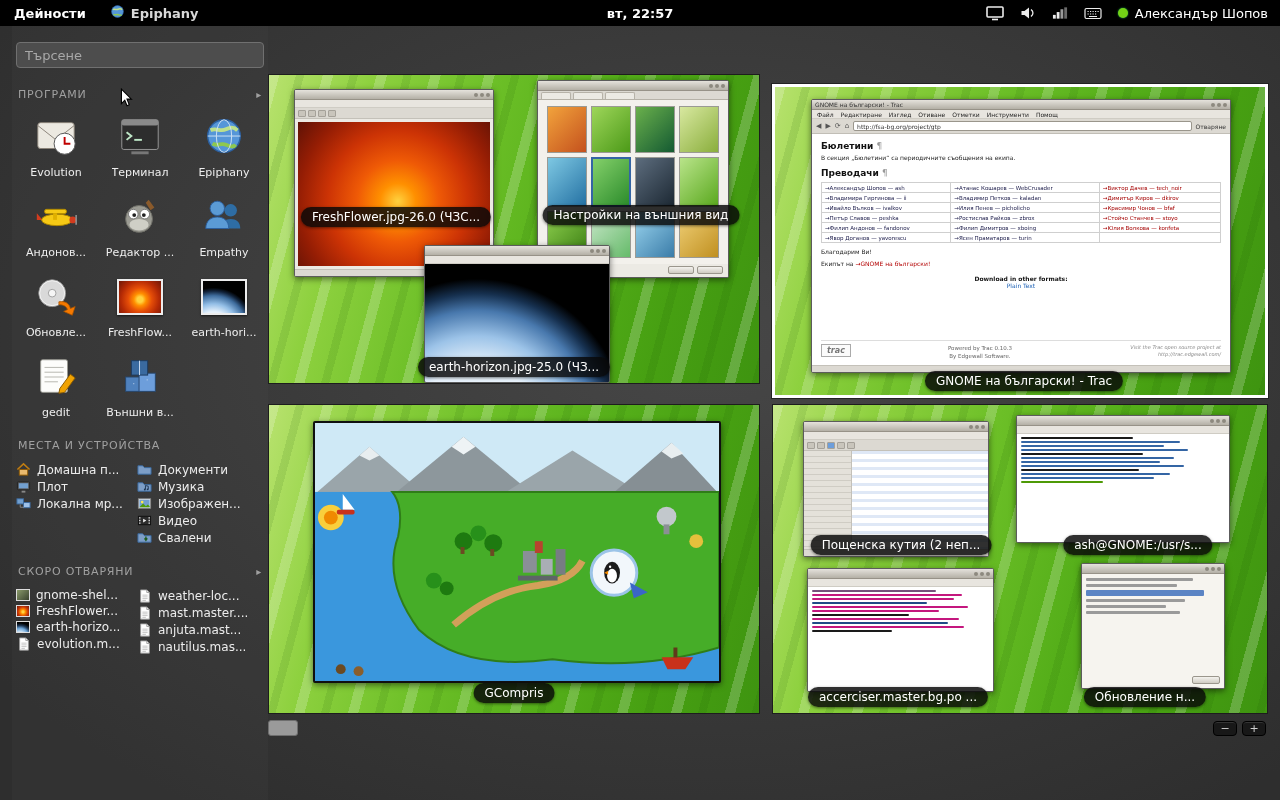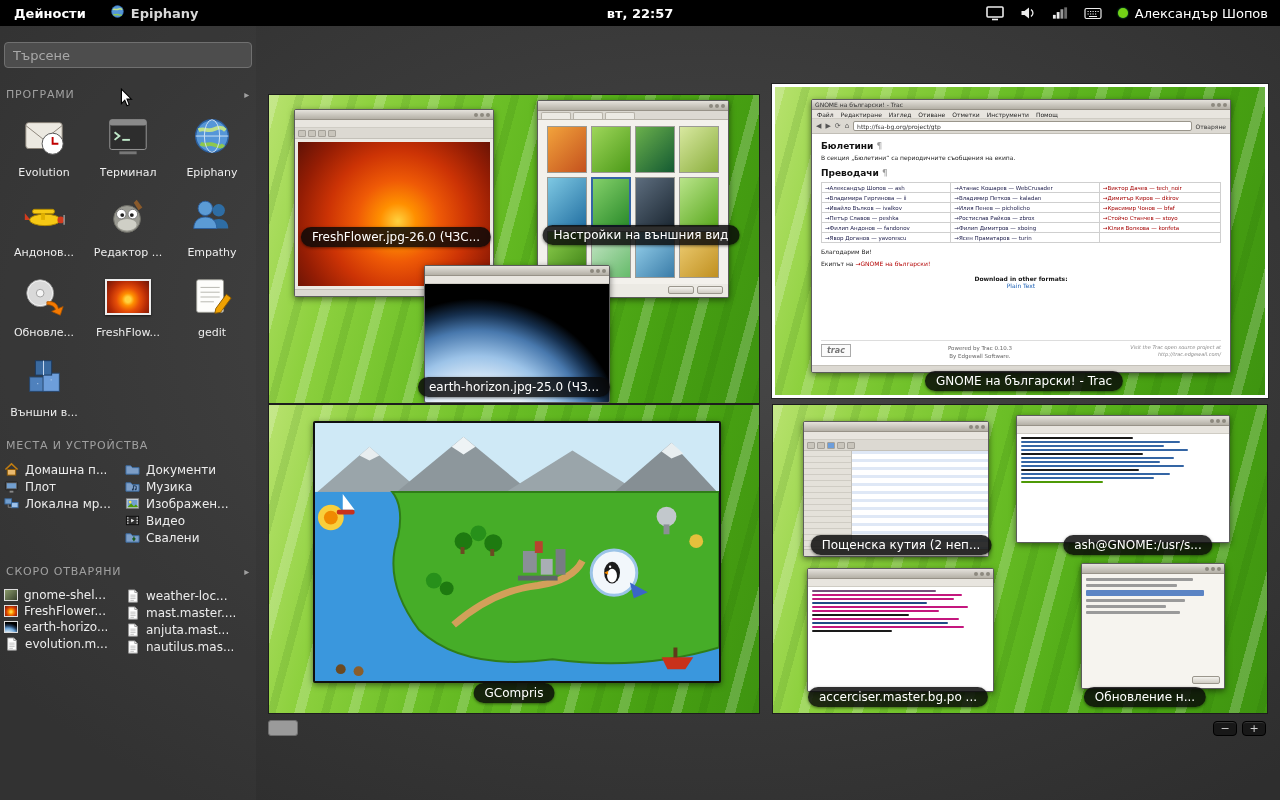--- a/index.html
+++ b/index.html
@@ -11,21 +11,21 @@
   .tb-left{display:flex;align-items:center;height:100%}
   .activities{font-weight:bold;font-size:13px;padding:0 14px;height:100%;display:flex;align-items:center;color:#fff;cursor:pointer}
   .appind{display:flex;align-items:center;gap:6px;font-weight:bold;font-size:13px;color:#d8d8d8;padding:0 10px;height:100%;cursor:pointer}
   .clock{position:absolute;left:50%;transform:translateX(-50%);font-size:13px;font-weight:bold;cursor:pointer}
   .tb-right{margin-left:auto;display:flex;align-items:center;gap:16px;padding-right:12px;height:100%}
   .tb-ico{display:flex;align-items:center;cursor:pointer}
   .useritem{display:flex;align-items:center;gap:7px;font-weight:normal;font-size:13px;cursor:pointer}
   .statusdot{width:10px;height:10px;border-radius:50%;background:#73d216;box-shadow:0 0 2px #2a5}
 
   
-  .sidebar{position:absolute;top:26px;left:0;width:256px;bottom:0;padding:16px 4px;background:rgba(255,255,255,0.02);z-index:5}
+  .sidebar{position:absolute;top:26px;left:12px;width:256px;bottom:0;padding:16px 4px;background:rgba(255,255,255,0.02);z-index:5}
   .search{width:100%;height:26px;background:#4d4d4d;border:1px solid #707070;border-radius:4px;color:#ddd;font-size:13px;padding:0 8px;outline:none;font-family:inherit}
   .search::placeholder{color:#a8a8a8}
   .sechead{display:flex;align-items:center;justify-content:space-between;color:#a0a0a0;font-size:11px;letter-spacing:.8px;margin:20px 2px 10px}
   .sechead .exp{color:#a0a0a0;font-size:10px;cursor:pointer}
   .appgrid{display:grid;grid-template-columns:repeat(3,1fr);gap:12px 4px}
   .apptile{display:flex;flex-direction:column;align-items:center;gap:3px;cursor:pointer}
   .appicon{width:52px;height:52px;display:flex;align-items:center;justify-content:center;border-radius:6px}
   .applabel{font-size:11px;color:#ededed;max-width:74px;white-space:nowrap;overflow:hidden}
   .photo{width:46px;height:36px;border:2px solid #ededed;box-shadow:0 1px 2px rgba(0,0,0,.6)}
   .pf{background:radial-gradient(circle at 50% 58%,#ffd23f 0 10%,#ff8f00 22%,#e64e08 42%,#b52a05 68%,#6e1808 100%)}
@@ -39,21 +39,21 @@
   .ps{background:linear-gradient(135deg,#8a9a6a,#39422e)}
   .rpf{background:radial-gradient(circle at 50% 58%,#ffd23f 0 12%,#ff8f00 28%,#c93606 60%,#6e1808 100%)}
   .rpe{background:radial-gradient(circle at 25% 150%,#cfe4f5 0 30%,#6ba3d6 50%,#1c3552 66%,#000 80%)}
 
   
   .overview{position:absolute;left:256px;top:26px;right:0;bottom:0}
   .ws{position:absolute;border:1px solid #1d1d1d;overflow:hidden;cursor:pointer}
   .ws.active{border:3px solid #fff;box-shadow:0 0 0 1px #222}
   .wall{background:linear-gradient(105deg,#b8e26e 0%,#8ed13f 18%,#6cbf27 40%,#54ae19 62%,#47a012 80%,#3e9410 100%)}
   .wall::before{content:"";position:absolute;inset:0;background:repeating-linear-gradient(105deg,rgba(255,255,255,.20) 0 10px,rgba(255,255,255,0) 10px 26px,rgba(20,80,0,.10) 26px 34px,rgba(255,255,255,0) 34px 52px)}
-  #ws1{left:12px;top:68px;width:492px;height:310px}
+  #ws1{left:12px;top:48px;width:492px;height:310px}
   #ws2{left:516px;top:58px;width:496px;height:314px}
   #ws3{left:12px;top:378px;width:492px;height:310px}
   #ws4{left:516px;top:378px;width:496px;height:310px}
 
   .wlabel{position:absolute;transform:translateX(-50%);background:rgba(8,8,8,.84);border-radius:11px;padding:3px 11px;font-size:12px;color:#fff;white-space:nowrap;z-index:6;box-shadow:0 1px 3px rgba(0,0,0,.5)}
 
   
   .mw{position:absolute;display:flex;flex-direction:column;background:#eceae4;border:1px solid #5c5c5c;box-shadow:0 2px 6px rgba(0,0,0,.5);border-radius:2px;overflow:hidden;z-index:2}
   .mtb{flex:0 0 10px;background:linear-gradient(#e5e2dc,#b4b0a6);border-bottom:1px solid #979288;display:flex;align-items:center;gap:2px;padding:0 3px}
   .mtb .t{font-size:6px;color:#333;white-space:nowrap;overflow:hidden;flex:1}
@@ -269,20 +269,26 @@
             <path d="M27 29c7-1 11 2 12 7l5-2-3 9-9-4 4-2c-1-3-4-5-9-5z" fill="#f57900" stroke="#a85400" stroke-width=".8"></path>
           </svg>
       </span>
       <span class="applabel">Обновле...</span>
     </div>
     <div class="apptile">
       <span class="appicon">
           <span class="photo pf"></span>
         </span>
       <span class="applabel">FreshFlow...</span>
+    </div>
+    <div class="apptile">
+      <span class="appicon">
+          <span class="photo pe"></span>
+        </span>
+      <span class="applabel">earth-hori...</span>
     </div>
     <div class="apptile">
       <span class="appicon">
         <svg width="46" height="46" viewBox="0 0 48 48">
             <rect x="8" y="6" width="28" height="34" rx="2" fill="#fdfdfb" stroke="#9a9a92"></rect>
             <path d="M12 14h20M12 19h20M12 24h20M12 29h14" stroke="#b5b5ad"></path>
             <path d="M28 36 39 21l5 4-11 15-6 1z" fill="#f0a202" stroke="#8a5a00"></path>
           </svg>
       </span>
       <span class="applabel">gedit</span>

